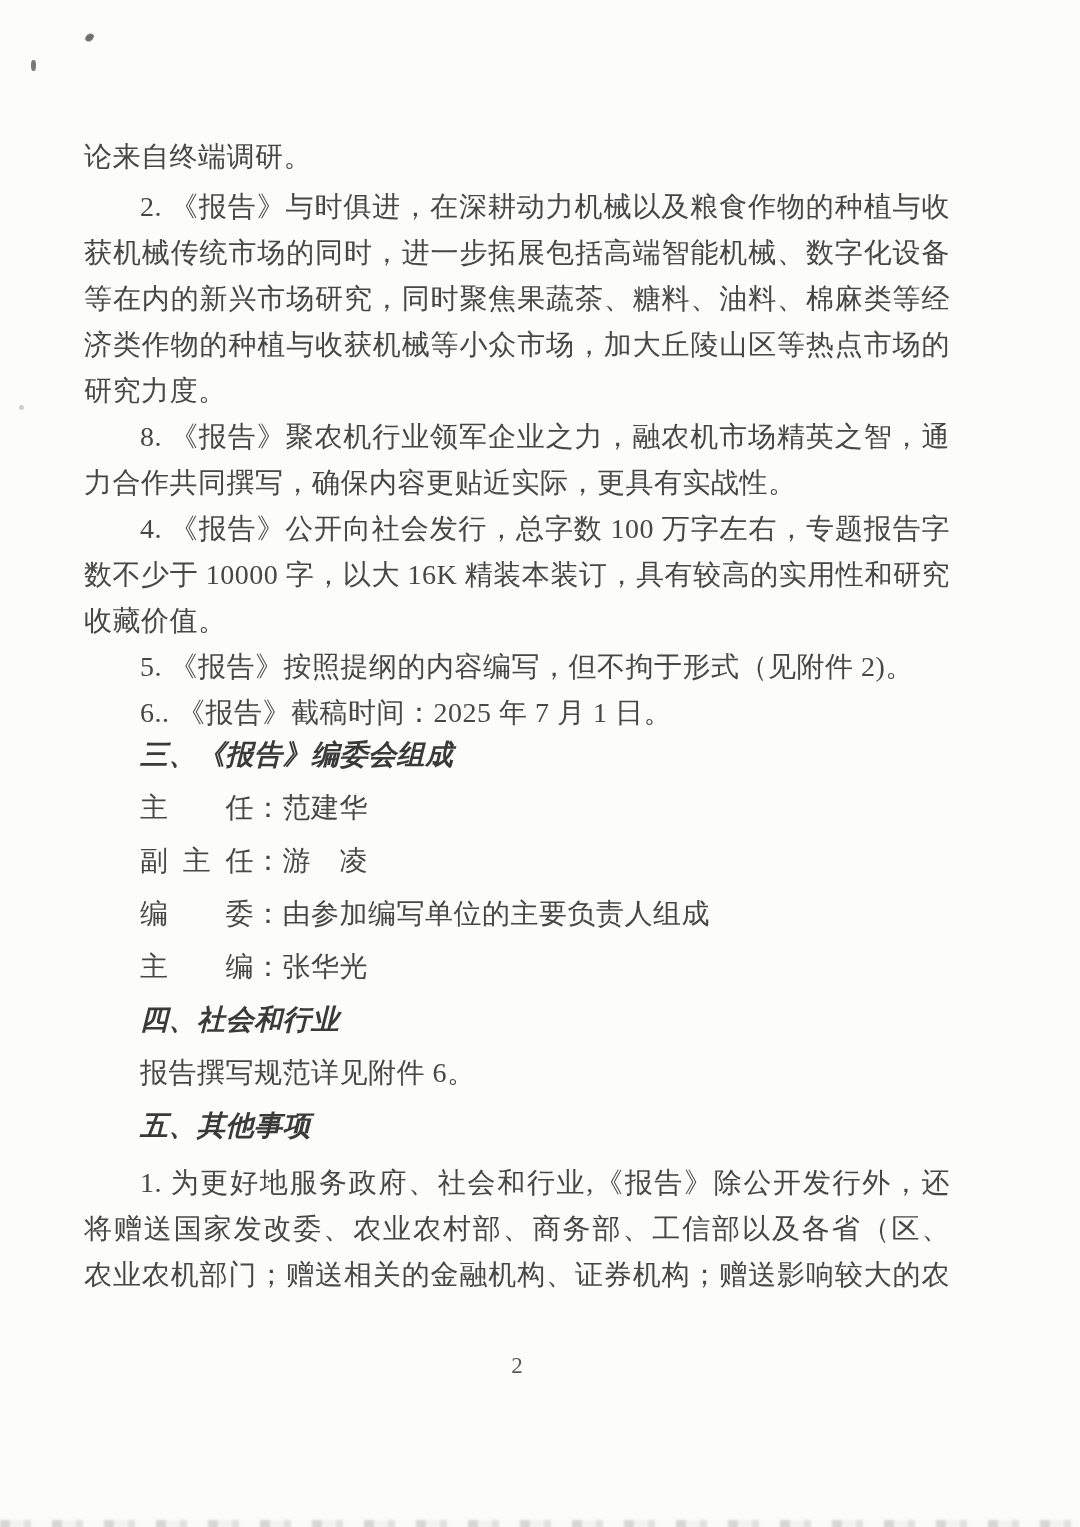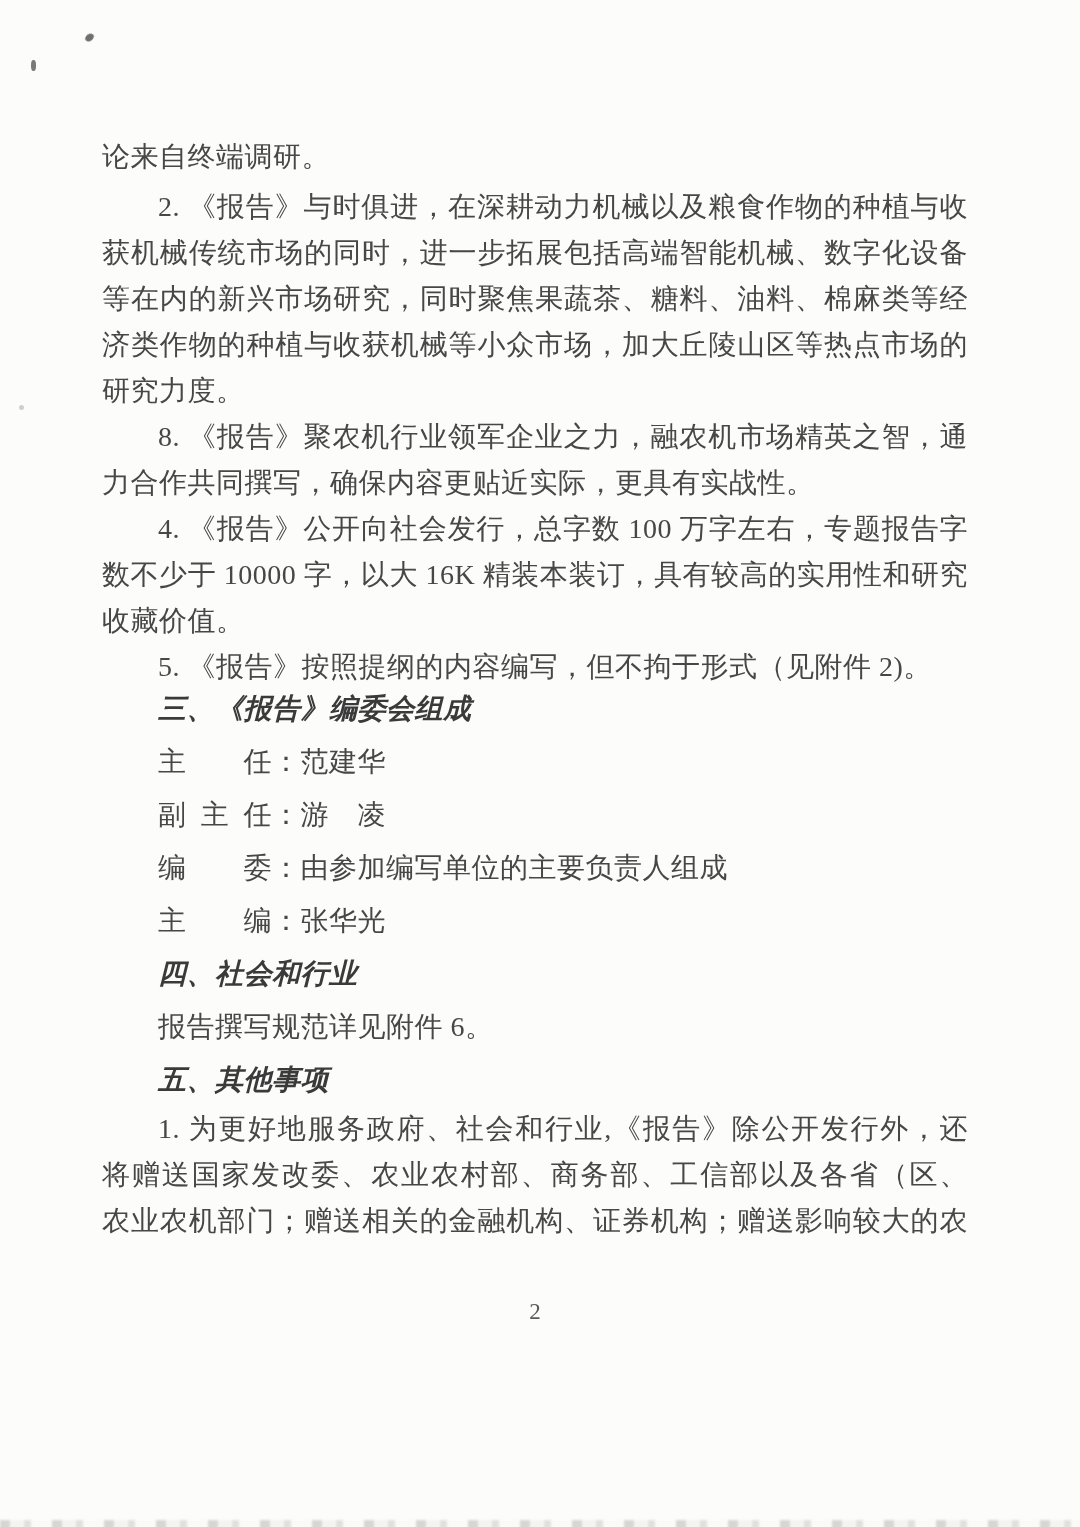--- a/index.html
+++ b/index.html
@@ -12,21 +12,21 @@
     position: relative;
     overflow: hidden;
     background: var(--bg, #fcfcfb);
     color: var(--ink, #474747);
     font-family: "Liberation Serif", "DejaVu Serif", serif;
   }
 
   
   .doc-body {
     position: absolute;
-    left: 102px;
+    left: 84px;
     top: 134px;
     width: 866px;
     font-size: 28px;
   }
   .line {
     overflow: hidden;
     letter-spacing: 0.5px;
   }
   
   .cont-end, .cont-fill, .num-end, .num-fill {
@@ -36,21 +36,21 @@
   
   .cont-fill, .num-fill {
     text-align: justify;
     text-align-last: justify;
   }
   
   .num-end, .num-fill {
     text-indent: 56px;
   }
   .first-para { margin-top: 4px; }
-  .last-section { }
+  .last-section { margin-top: 8px; }
 
   
   .heading {
     height: 53px;
     line-height: 53px;
     padding-left: 56px;
     font-weight: 700;
     color: var(--heading-ink, #3a3a3a);
     font-style: italic;
   }
@@ -145,20 +145,21 @@
     <div class="line cont-fill">获机械传统市场的同时，进一步拓展包括高端智能机械、数字化设备</div>
     <div class="line cont-fill">等在内的新兴市场研究，同时聚焦果蔬茶、糖料、油料、棉麻类等经</div>
     <div class="line cont-fill">济类作物的种植与收获机械等小众市场，加大丘陵山区等热点市场的</div>
     <div class="line cont-end">研究力度。</div>
     <div class="line num-fill">8. 《报告》聚农机行业领军企业之力，融农机市场精英之智，通</div>
     <div class="line cont-end">力合作共同撰写，确保内容更贴近实际，更具有实战性。</div>
     <div class="line num-fill">4. 《报告》公开向社会发行，总字数 100 万字左右，专题报告字</div>
     <div class="line cont-fill">数不少于 10000 字，以大 16K 精装本装订，具有较高的实用性和研究</div>
     <div class="line cont-end">收藏价值。</div>
     <div class="line num-end">5. 《报告》按照提纲的内容编写，但不拘于形式（见附件 2)。</div>
+    <div class="line num-end">6.. 《报告》截稿时间：2025 年 7 月 1 日。</div>
     <div class="line heading first-heading">三、《报告》编委会组成</div>
     <div class="line role"><span class="role-label">主任</span><span>：</span><span>范建华</span></div>
     <div class="line role"><span class="role-label">副主任</span><span>：</span><span>游　凌</span></div>
     <div class="line role"><span class="role-label">编委</span><span>：</span><span>由参加编写单位的主要负责人组成</span></div>
     <div class="line role"><span class="role-label">主编</span><span>：</span><span>张华光</span></div>
     <div class="line heading">四、社会和行业</div>
     <div class="line plain-indent">报告撰写规范详见附件 6。</div>
     <div class="line heading">五、其他事项</div>
     <div class="line num-fill last-section">1. 为更好地服务政府、社会和行业,《报告》除公开发行外，还</div>
     <div class="line cont-fill">将赠送国家发改委、农业农村部、商务部、工信部以及各省（区、市）</div>

